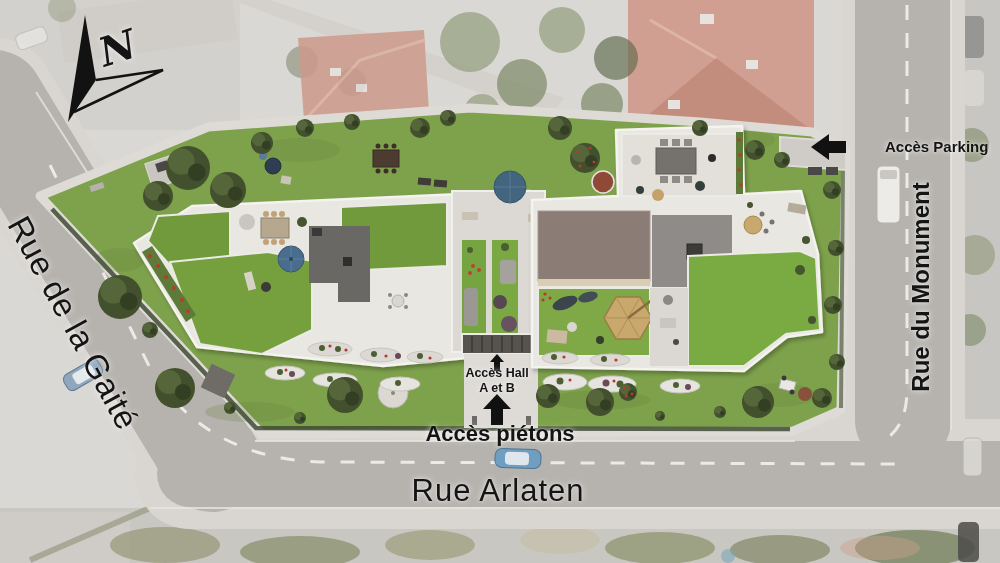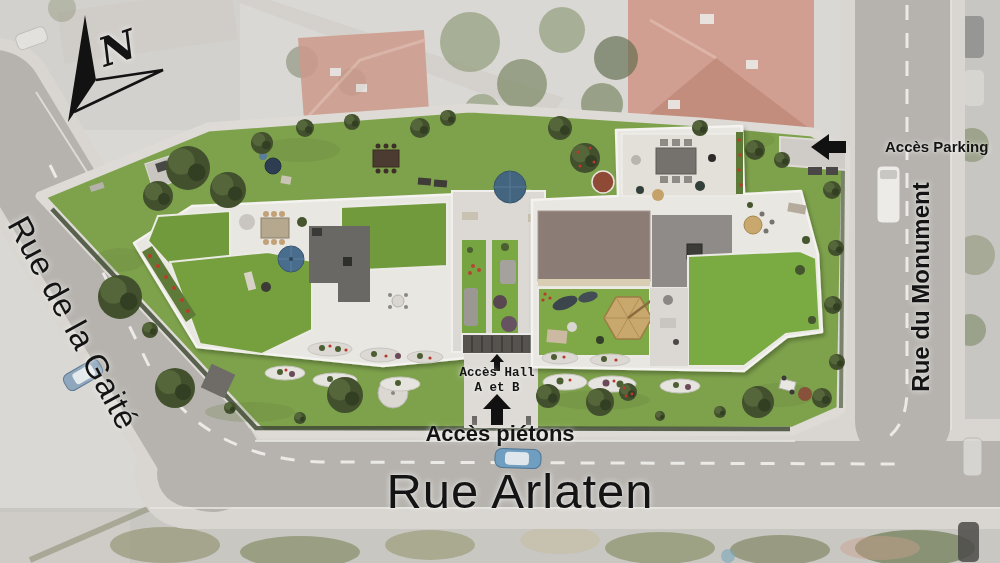--- a/index.html
+++ b/index.html
@@ -6,26 +6,26 @@
   .scene{position:relative;width:1000px;height:563px;overflow:hidden;background:#dad8d4;
          font-family:"Liberation Sans",sans-serif;}
   .scene svg{position:absolute;left:0;top:0;}
   .lbl{position:absolute;color:#141414;white-space:nowrap;
        text-shadow:0 0 6px rgba(255,255,255,.75),0 0 2px rgba(255,255,255,.55);}
   .lbl.center{transform:translate(-50%,-50%);}
   #north-label{left:99px;top:24px;font-family:"DejaVu Serif",serif;font-style:italic;
                font-weight:700;font-size:40px;transform:rotate(-18deg);}
   #gaite-label{left:73px;top:323px;font-size:33px;letter-spacing:.5px;
                transform:translate(-50%,-50%) rotate(61.5deg);}
-  #arlaten-label{left:520px;top:491px;font-size:49px;letter-spacing:1px;}
+  #arlaten-label{left:498px;top:491px;font-size:31px;letter-spacing:1px;}
   #monument-label{left:921px;top:287px;font-size:24px;font-weight:700;
                   transform:translate(-50%,-50%) rotate(-90deg);}
   #parking-label{left:851px;top:138px;font-size:15px;font-weight:700;margin-left:34px;}
   #hall-label{left:497px;top:381px;font-size:12.5px;font-weight:700;line-height:1.2;
-              text-align:center;white-space:nowrap;font-family:Liberation Mono, monospace;}
+              text-align:center;white-space:nowrap;}
   #pietons-label{left:500px;top:434px;font-size:22px;font-weight:700;}
 </style>
 </head>
 <body>
 
 <div class="scene">
 <svg width="1000" height="563" viewBox="0 0 1000 563">
   <defs>
     <filter id="ds" x="-20%" y="-20%" width="140%" height="140%">
       <feDropShadow dx="2" dy="3" stdDeviation="2.2" flood-color="#000" flood-opacity="0.28"></feDropShadow>

